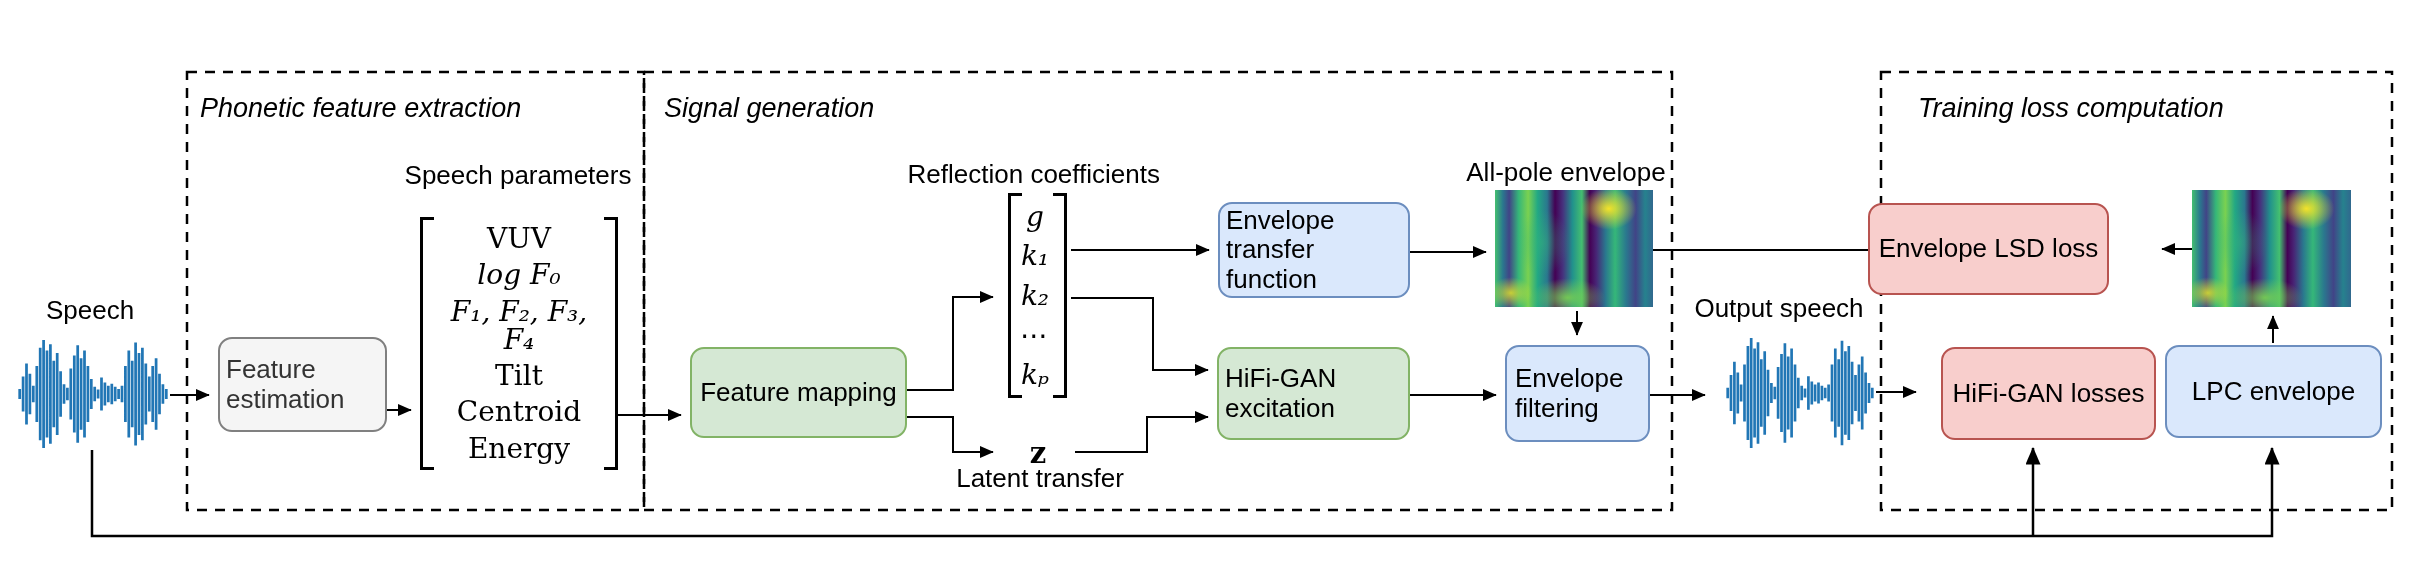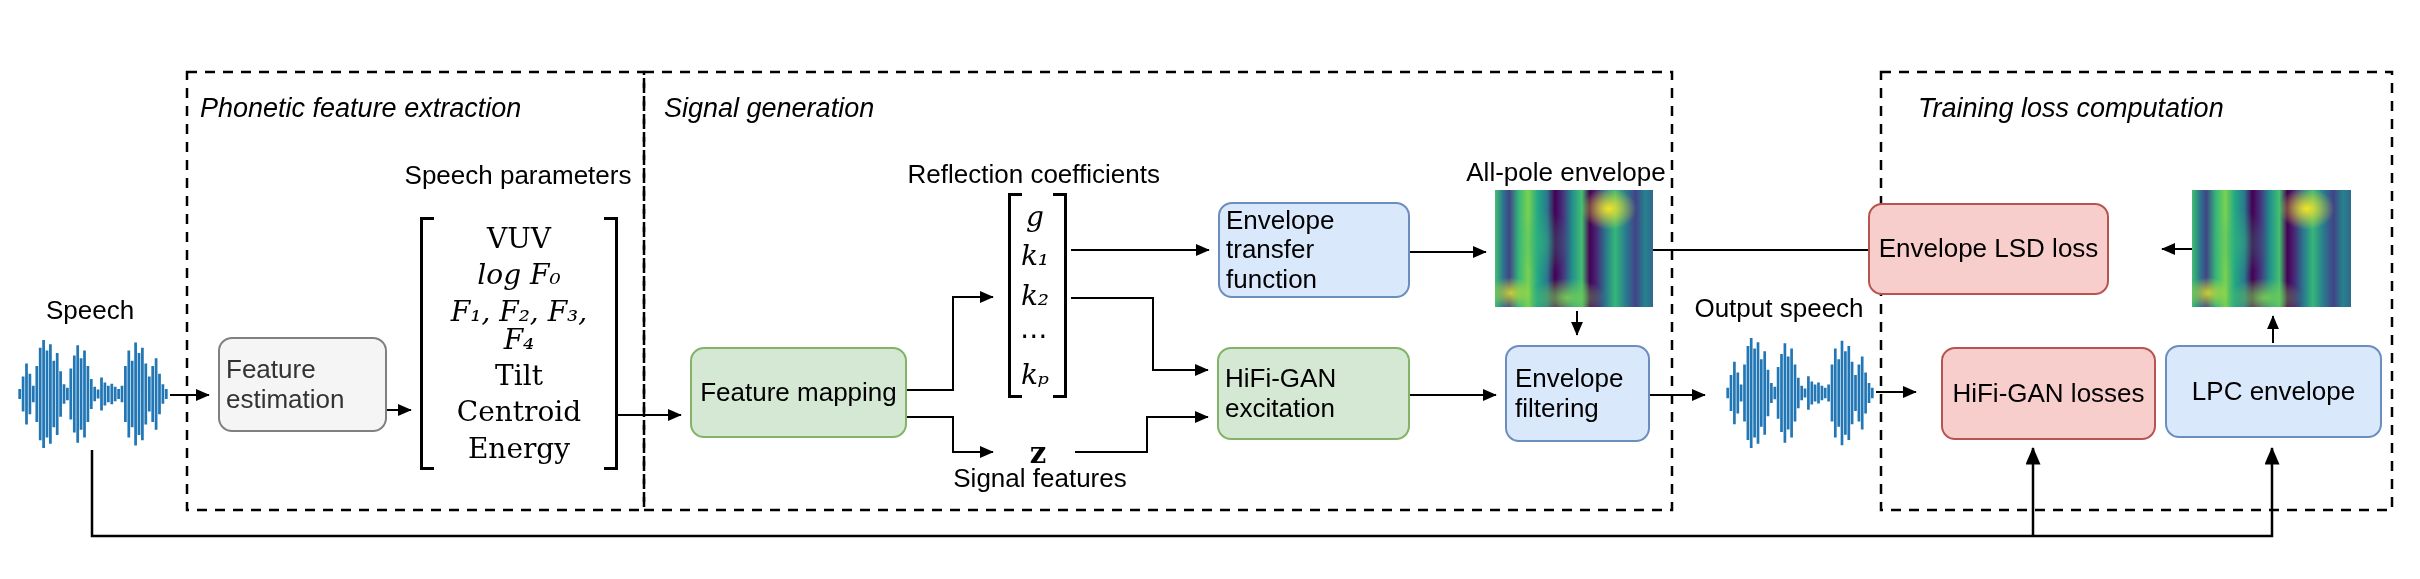--- a/index.html
+++ b/index.html
@@ -120,21 +120,21 @@
   <div class="bracket r" style="left:1053px;top:193px;height:205px;"></div>
   <div class="matrix kvec" style="left:1012px;top:197px;width:46px;height:198px;">
     <div class="mrow">g</div>
     <div class="mrow">k₁</div>
     <div class="mrow">k₂</div>
     <div class="mrow">⋯</div>
     <div class="mrow">kₚ</div>
   </div>
 
   <div class="zsym" style="left:1016px;top:436px;width:44px;">z</div>
-  <div class="lbl" style="left:950px;top:463px;width:180px;">Signal features</div>
+  <div class="lbl" style="left:950px;top:463px;width:180px;">Latent transfer</div>
 
   <div class="node blue" style="left:1218px;top:202px;width:192px;height:96px;">
     <span>Envelope transfer function</span>
   </div>
   <div class="node green" style="left:1217px;top:347px;width:193px;height:93px;">
     <span>HiFi-GAN excitation</span>
   </div>
 
   <div class="lbl" style="left:1462px;top:157px;width:208px;">All-pole envelope</div>
   <div class="spec" style="left:1495px;top:190px;width:158px;height:117px;"></div>

